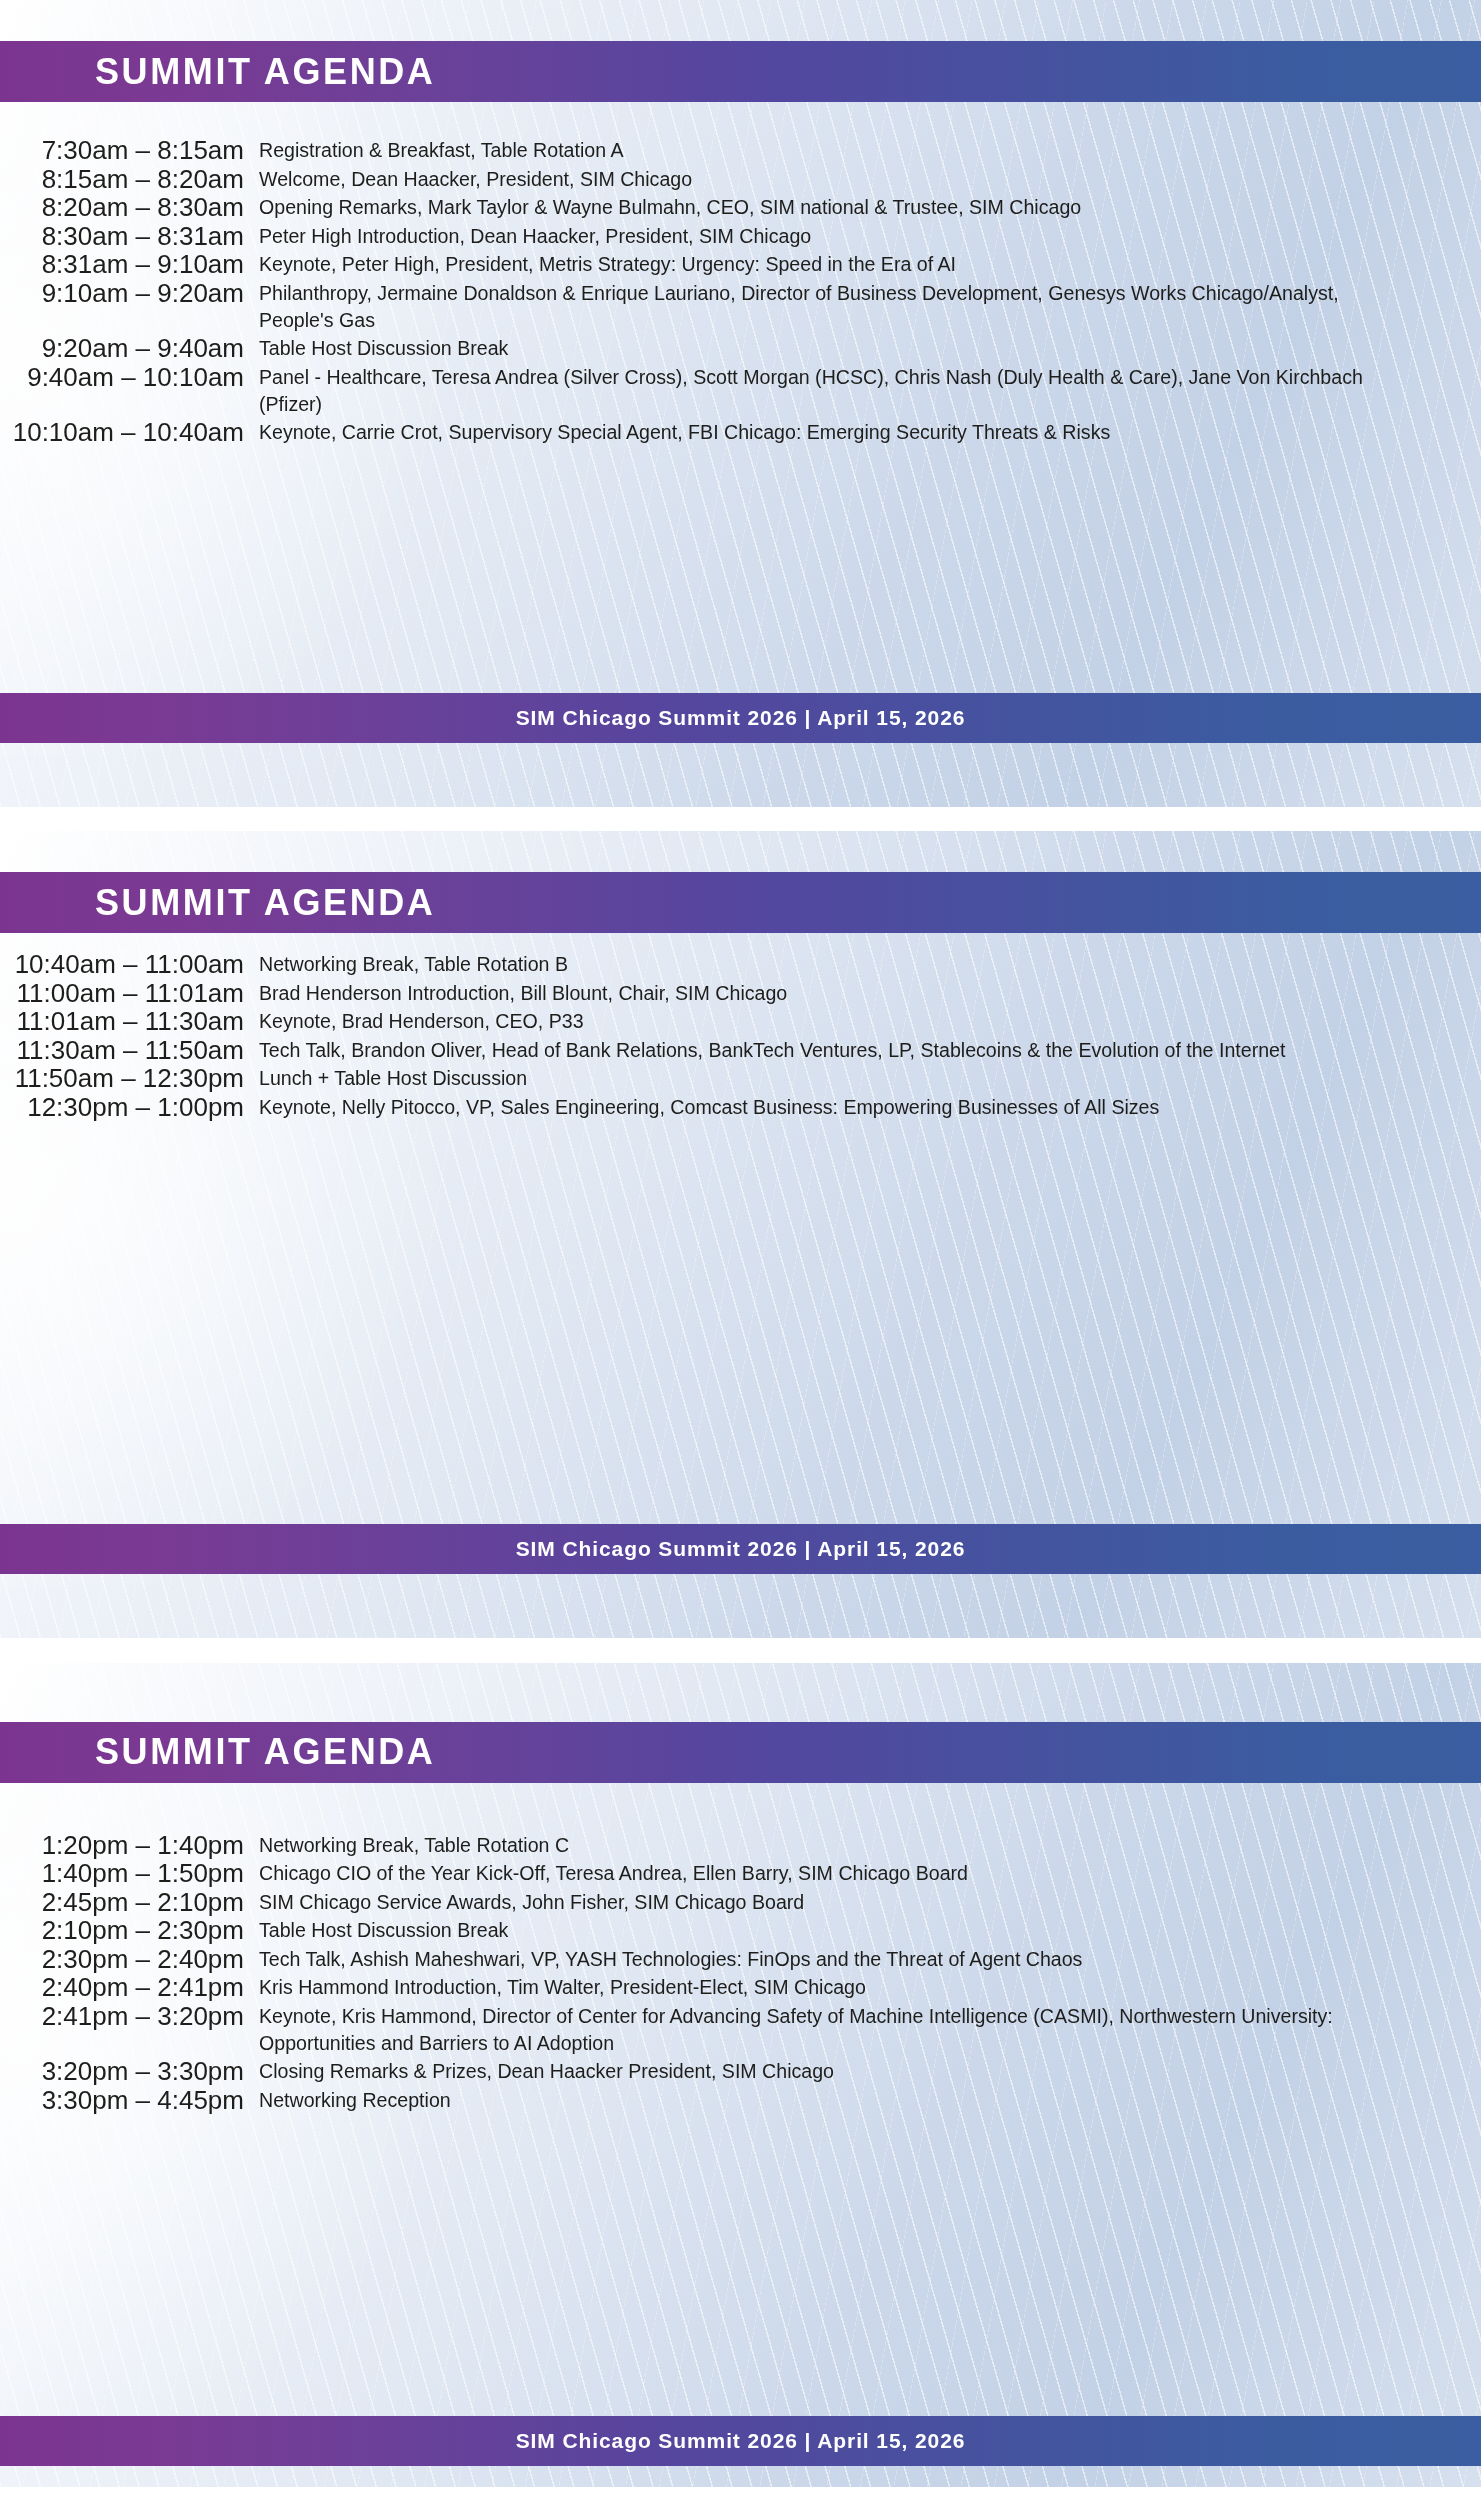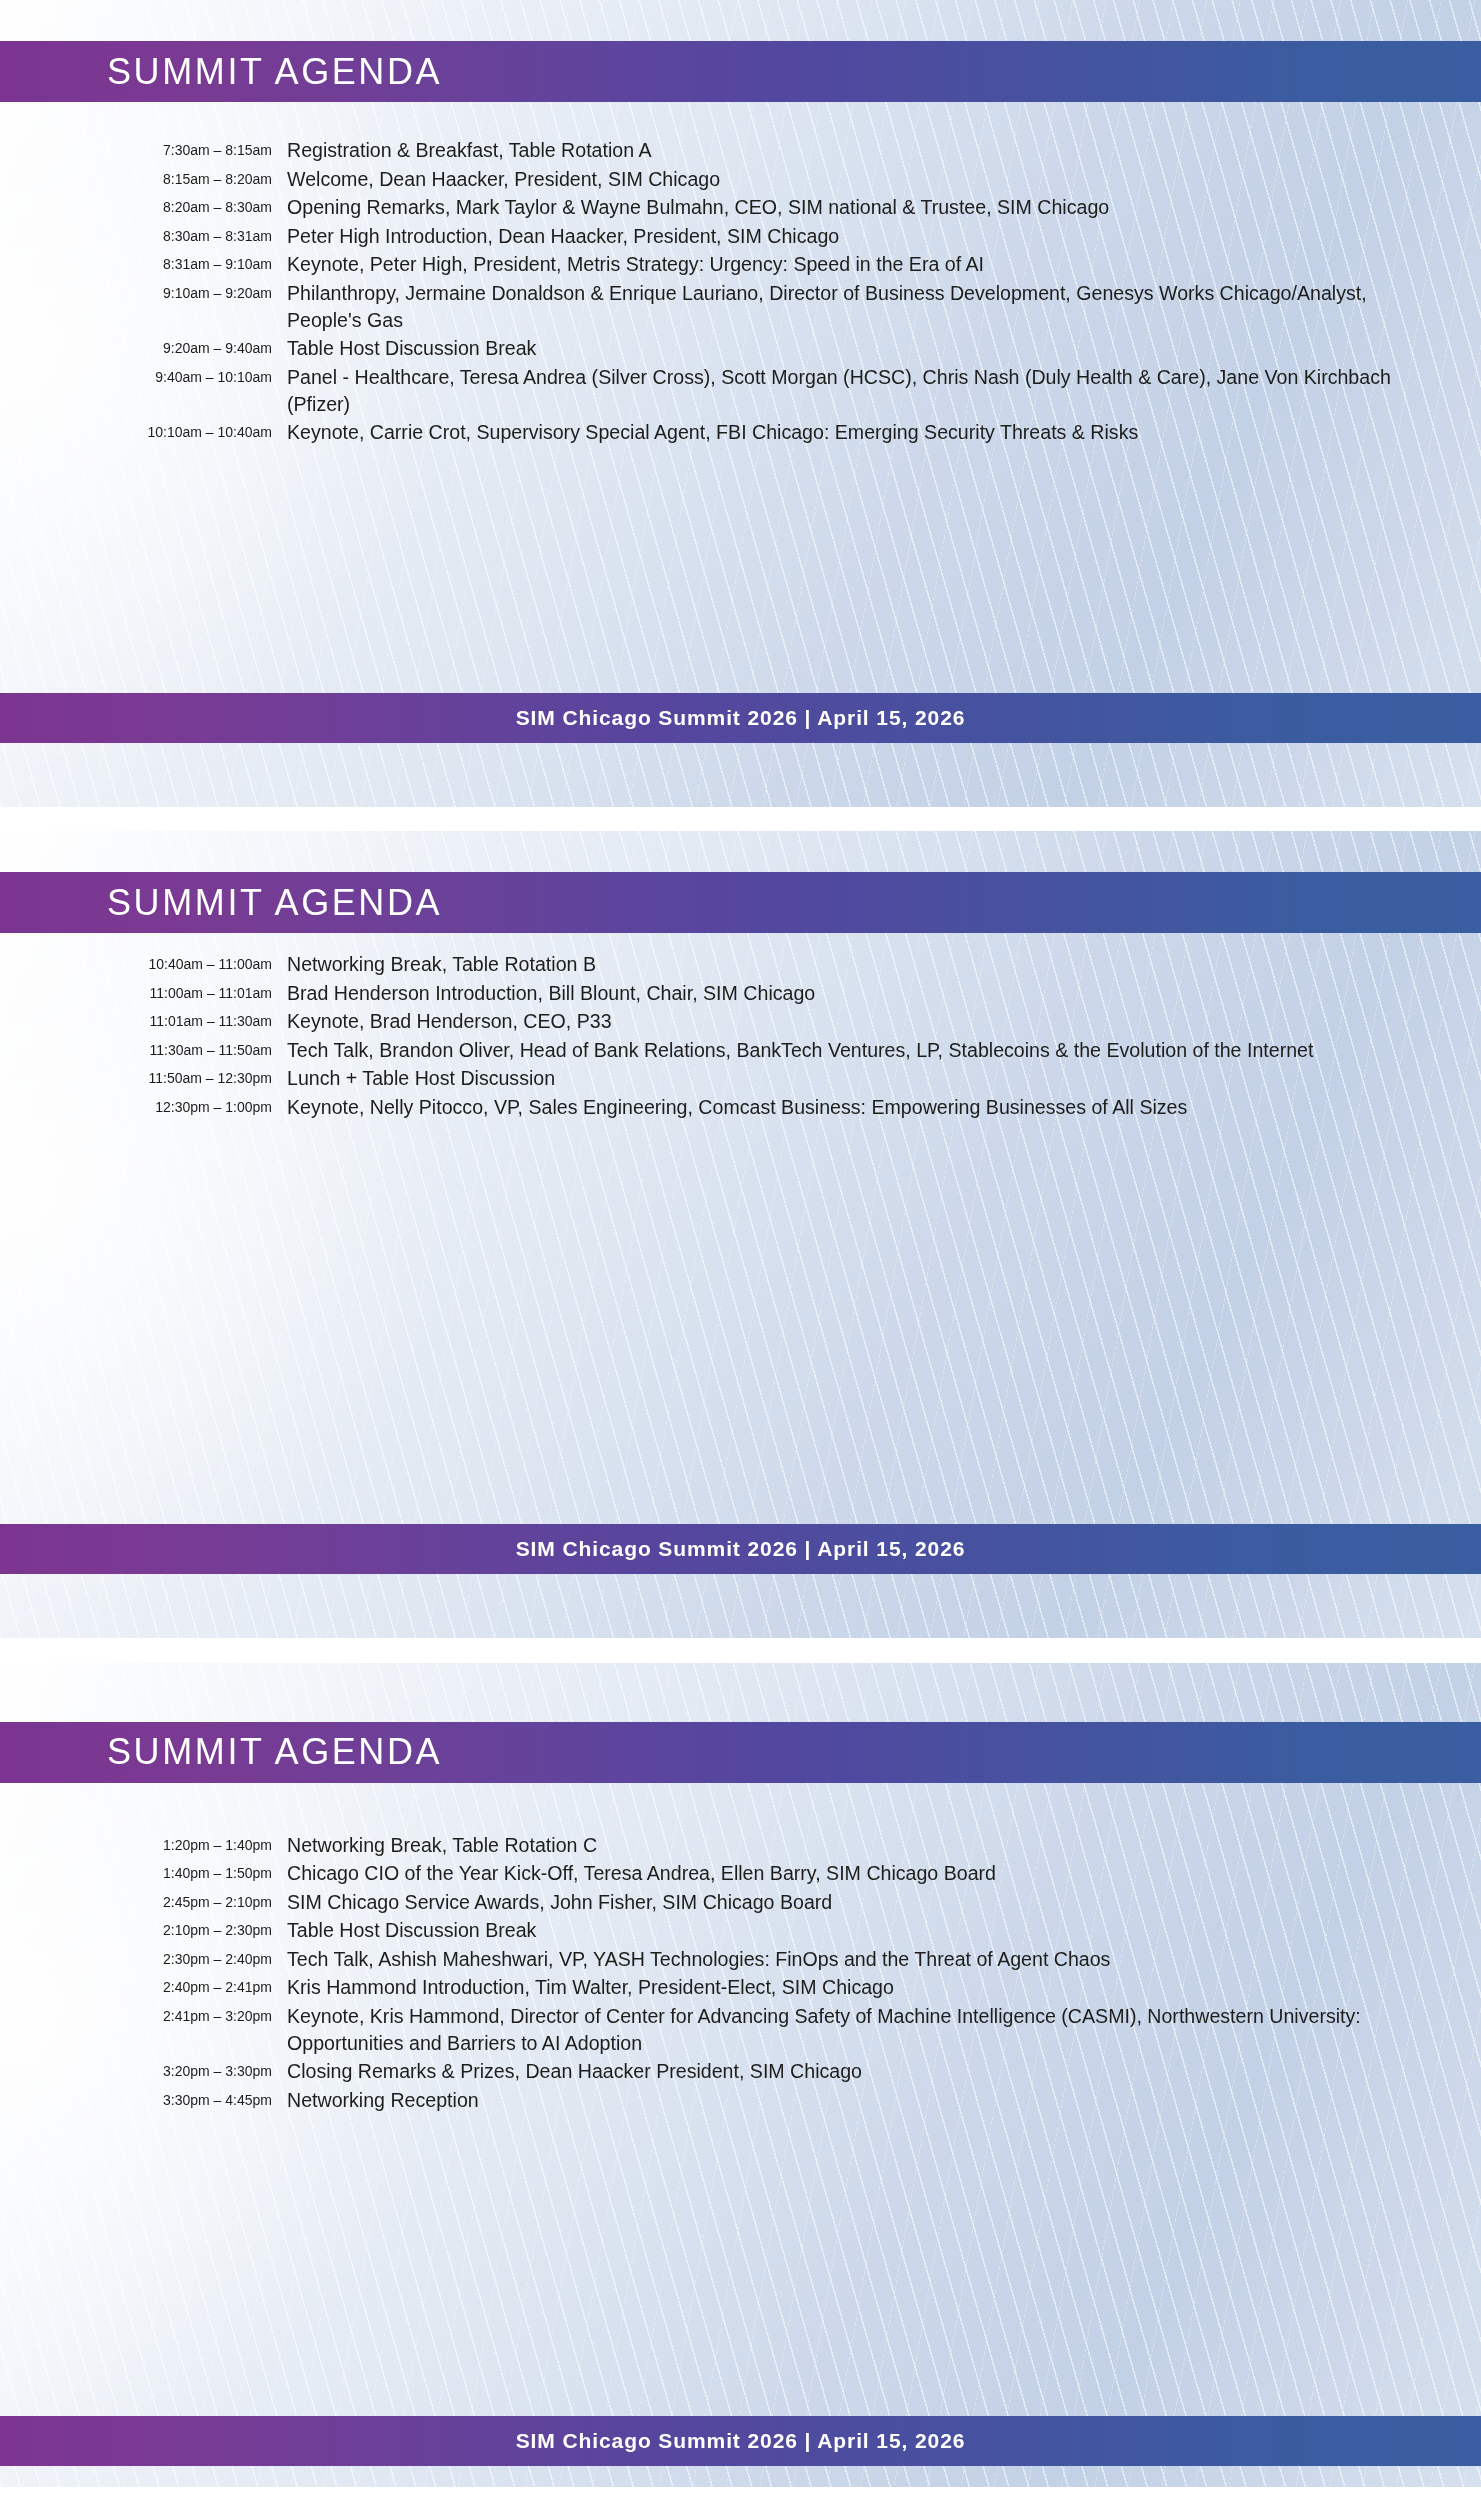--- a/index.html
+++ b/index.html
@@ -53,48 +53,46 @@
     width: 1481px;
     height: 61px;
     background: linear-gradient(90deg, #7b3590 0%, #7a3a93 12%, #6a4199 30%, #53479f 52%, #45539f 72%, #3b5ca0 88%, #3a5ea1 100%);
     display: flex;
     align-items: center;
   }
   .title-bar .title-text {
     color: #ffffff;
     font-size: 36px;
     letter-spacing: 2.6px;
-    font-weight: 400;
+    font-weight: 700;
     padding-left: 95px;
     white-space: nowrap;
-    margin-left: 12px;
   }
   .agenda {
     position: absolute;
     left: 0;
     top: 137px;
     width: 1481px;
     padding: 0 67px 0 0;
     box-sizing: border-box;
   }
   .agenda-row {
     display: flex;
     align-items: flex-start;
     margin-bottom: 1.5px;
   }
   .agenda-row .time {
     width: 244px;
     min-width: 244px;
     text-align: right;
     padding-right: 0;
-    font-size: 14px;
+    font-size: 26px;
     line-height: 27px;
     color: #1d1d1b;
     white-space: nowrap;
-    padding-left: 28px;
   }
   .agenda-row .desc {
     padding-left: 15px;
     font-size: 19.6px;
     line-height: 27px;
     color: #1d1d1b;
     max-width: 1141px;
   }
   .footer-bar {
     position: absolute;

